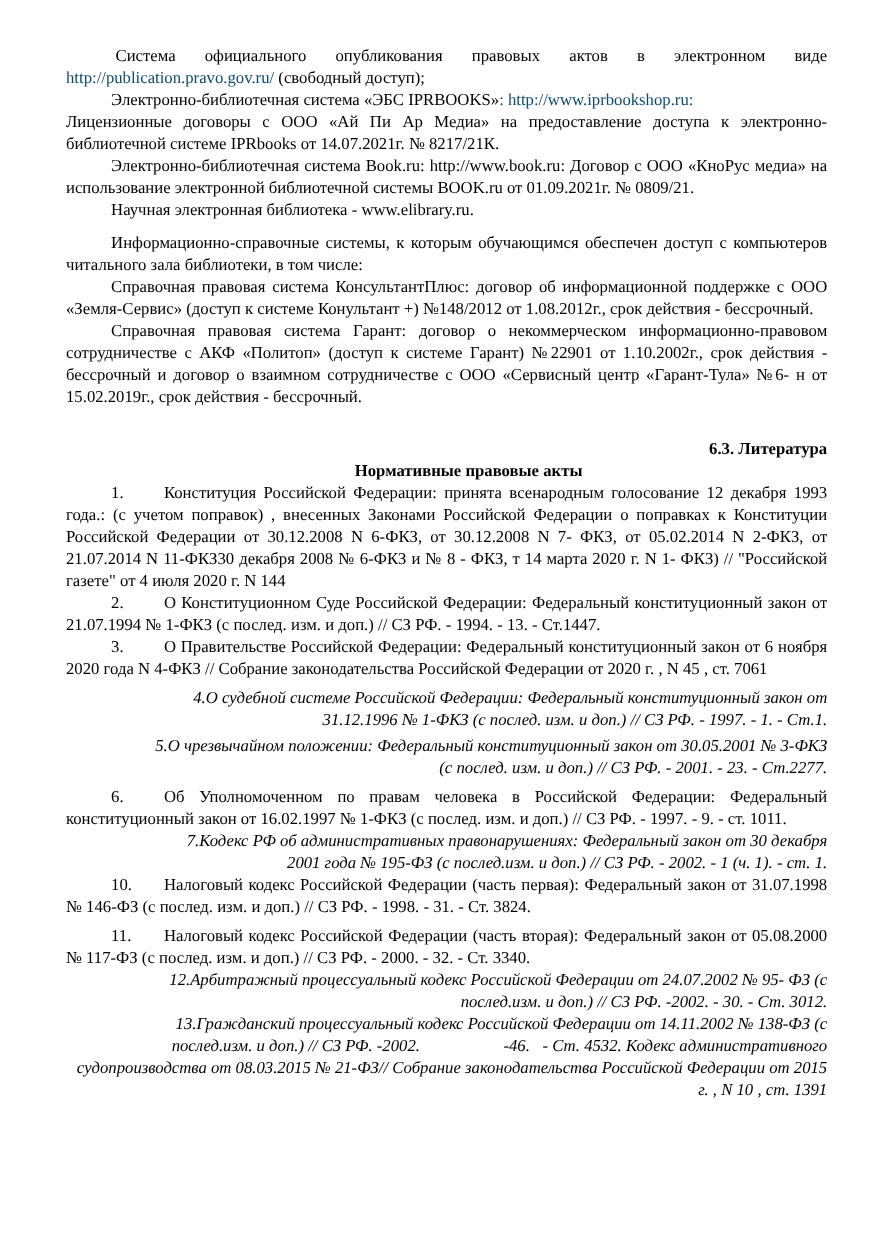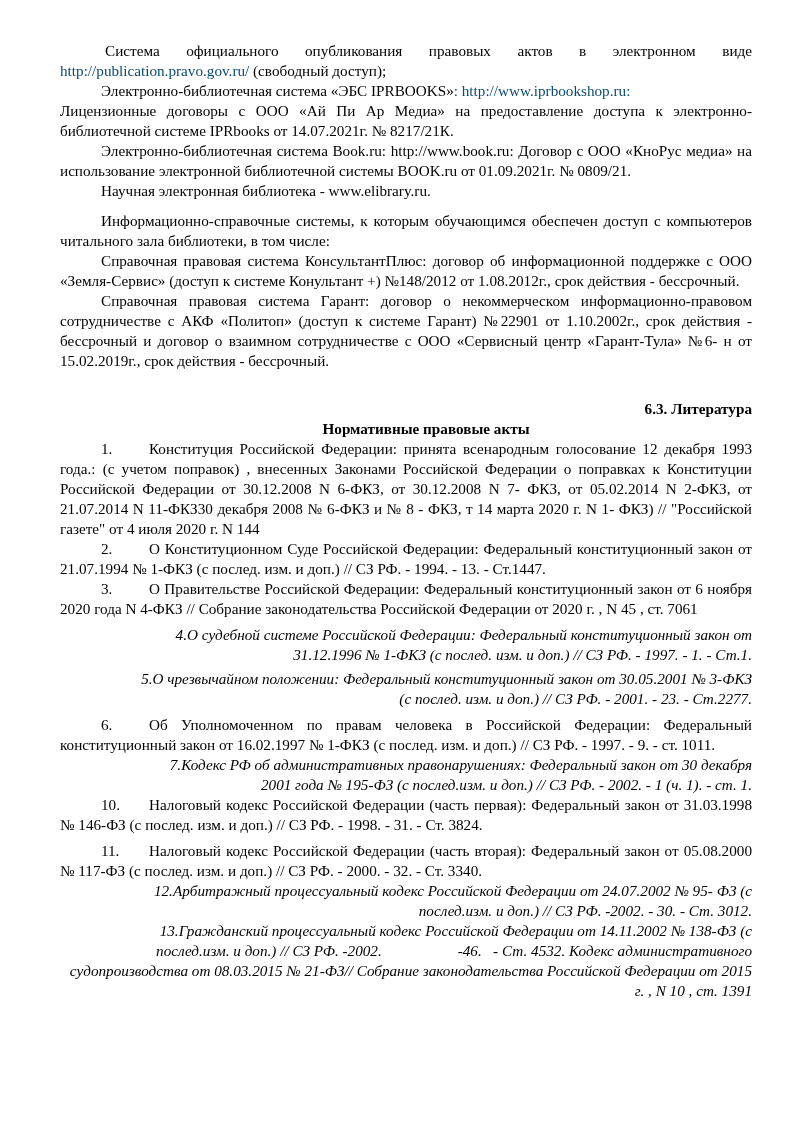--- a/index.html
+++ b/index.html
@@ -52,18 +52,18 @@
   <h2 class="sec-title">6.3.  Литература</h2>
   <h2 class="sub-title">Нормативные правовые акты</h2>
 
   <p class="ref"><span class="num">1.</span><span>Конституция Российской Федерации: принята всенародным голосование 12 декабря 1993 года.: (с учетом поправок) , внесенных Законами Российской Федерации о поправках к Конституции Российской Федерации от 30.12.2008 N 6-ФКЗ, от 30.12.2008 N 7- ФКЗ, от 05.02.2014 N 2-ФКЗ, от 21.07.2014 N 11-ФКЗ30 декабря 2008 № 6-ФКЗ и № 8 - ФКЗ, т 14 марта 2020 г. N 1- ФКЗ) // "Российской газете" от 4 июля 2020 г. N 144</span></p>
   <p class="ref"><span class="num">2.</span><span>О Конституционном Суде Российской Федерации: Федеральный конституционный закон от 21.07.1994 № 1-ФКЗ (с послед. изм. и доп.) // СЗ РФ. - 1994. - 13. - Ст.1447.</span></p>
   <p class="ref"><span class="num">3.</span><span>О Правительстве Российской Федерации: Федеральный конституционный закон от 6 ноября 2020 года N 4-ФКЗ // Собрание законодательства Российской Федерации от 2020 г. , N 45 , ст. 7061</span></p>
   <p class="ref gap6 left"><span class="num">4.</span><span>О судебной системе Российской Федерации: Федеральный конституционный закон от 31.12.1996 № 1-ФКЗ (с послед. изм. и доп.) // СЗ РФ. - 1997. - 1. - Ст.1.</span></p>
   <p class="ref gap4 left"><span class="num">5.</span><span>О чрезвычайном положении: Федеральный конституционный закон от 30.05.2001 № 3-ФКЗ (с послед. изм. и доп.) // СЗ РФ. - 2001. - 23. - Ст.2277.</span></p>
   <p class="ref gap6"><span class="num">6.</span><span>Об Уполномоченном по правам человека в Российской Федерации: Федеральный конституционный закон от 16.02.1997 № 1-ФКЗ (с послед. изм. и доп.) // СЗ РФ. - 1997. - 9. - ст. 1011.</span></p>
   <p class="ref left"><span class="num">7.</span><span>Кодекс РФ об административных правонарушениях: Федеральный закон от 30 декабря 2001 года № 195-ФЗ (с послед.изм. и доп.) // СЗ РФ. - 2002. - 1 (ч. 1). - ст. 1.</span></p>
-  <p class="ref"><span class="num">10.</span><span>Налоговый кодекс Российской Федерации (часть первая): Федеральный закон от 31.03.1998 № 146-ФЗ (с послед. изм. и доп.) // СЗ РФ. - 1998. - 31. - Ст. 3824.</span></p>
+  <p class="ref"><span class="num">10.</span><span>Налоговый кодекс Российской Федерации (часть первая): Федеральный закон от 31.07.1998 № 146-ФЗ (с послед. изм. и доп.) // СЗ РФ. - 1998. - 31. - Ст. 3824.</span></p>
   <p class="ref gap6"><span class="num">11.</span><span>Налоговый кодекс Российской Федерации (часть вторая): Федеральный закон от 05.08.2000 № 117-ФЗ (с послед. изм. и доп.) // СЗ РФ. - 2000. - 32. - Ст. 3340.</span></p>
   <p class="ref left"><span class="num">12.</span><span>Арбитражный процессуальный кодекс Российской Федерации от 24.07.2002 № 95- ФЗ (с послед.изм. и доп.) // СЗ РФ. -2002. - 30. - Ст. 3012.</span></p>
   <p class="ref left" style="white-space: pre-wrap;"><span class="num">13.</span><span>Гражданский процессуальный кодекс Российской Федерации от 14.11.2002 № 138-ФЗ (с послед.изм. и доп.) // СЗ РФ. -2002.                    -46.   - Ст. 4532. Кодекс административного судопроизводства от 08.03.2015 № 21-ФЗ// Собрание законодательства Российской Федерации от 2015 г. , N 10 , ст. 1391</span></p>
 
 </div>
 
 </body></html>

